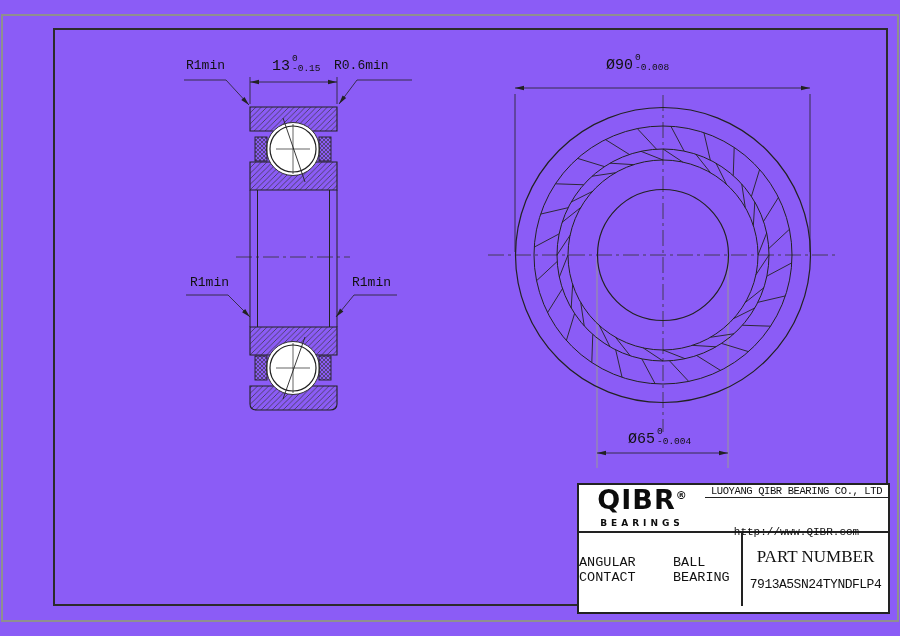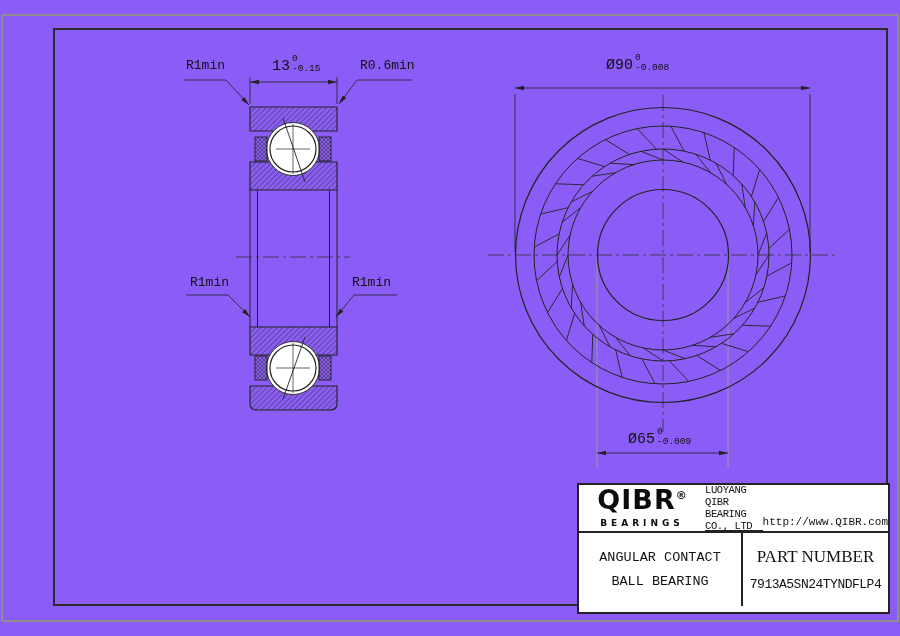--- a/index.html
+++ b/index.html
@@ -20,26 +20,26 @@
 
   .tb{position:absolute;left:577px;top:483px;width:313px;height:131px;
       border:2px solid #222;box-sizing:border-box;background:#fff;}
   .tb-row1{height:46px;display:flex;}
   .tb-logo{width:126px;display:flex;flex-direction:column;align-items:center;justify-content:center;}
   .tb-brand{font-family:"DejaVu Sans",sans-serif;font-weight:bold;font-size:27px;
       line-height:0.9;letter-spacing:1px;color:#0c0c0c;}
   .reg{font-size:11px;vertical-align:10px;letter-spacing:0;}
   .tb-sub{font-family:"DejaVu Sans",sans-serif;font-weight:bold;font-size:9px;
       letter-spacing:4px;margin-top:6px;color:#0c0c0c;}
-  .tb-company{flex:1;display:flex;}
+  .tb-company{flex:1;display:flex;flex-direction:column;}
   .tb-company .co{flex:1;display:flex;align-items:center;justify-content:center;
       border-bottom:1.5px solid #222;font-size:10.5px;letter-spacing:-0.4px;}
   .tb-company .url{flex:1;display:flex;align-items:center;justify-content:center;font-size:11px;margin-top:28px;}
   .tb-row2{height:73px;border-top:2px solid #222;display:flex;}
-  .tb-product{width:162px;border-right:2px solid #222;display:flex;flex-direction:column;
+  .tb-product{width:162px;border-right:2px solid #222;display:flex;flex-direction:row;
       align-items:center;justify-content:center;gap:9px;font-size:13.5px;}
   .tb-part{flex:1;display:flex;flex-direction:column;align-items:center;justify-content:center;
       gap:10px;}
   .tb-part .pn-label{font-size:17px;font-family:Liberation Serif, serif;}
   .tb-part .pn{font-size:13px;letter-spacing:-0.5px;}
 </style>
 </head>
 <body>
 
 <div class="page">
@@ -183,39 +183,39 @@
   <div class="lbl" style="left:186px;top:59px">R1min</div>
 
   <div class="dim" style="left:272px;top:56px">
     <span class="main">13</span>
     <span class="tol">
       <span>0</span>
       <span>-0.15</span>
     </span>
   </div>
 
-  <div class="lbl" style="left:360px;top:59px">R0.6min</div>
+  <div class="lbl" style="left:334px;top:59px">R0.6min</div>
 
   <div class="lbl" style="left:190px;top:276px">R1min</div>
 
   <div class="lbl" style="left:352px;top:276px">R1min</div>
 
   <div class="dim" style="left:606px;top:55px">
     <span class="main">Ø90</span>
     <span class="tol">
       <span>0</span>
       <span>-0.008</span>
     </span>
   </div>
 
   <div class="dim" style="left:628px;top:429px">
     <span class="main">Ø65</span>
     <span class="tol">
       <span>0</span>
-      <span>-0.009</span>
+      <span>-0.004</span>
     </span>
   </div>
 
   <div class="tb">
     <div class="tb-row1">
       <div class="tb-logo">
         <span class="tb-brand"><span>QIBR</span><span class="reg">®</span></span>
         <span class="tb-sub">BEARINGS</span>
       </div>
       <div class="tb-company">

